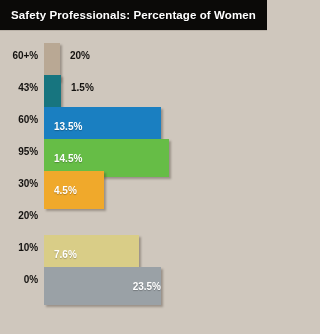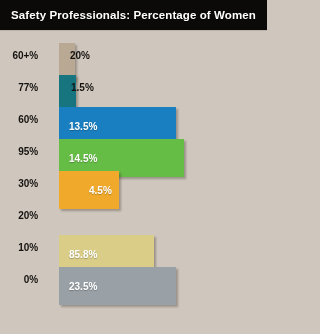--- a/index.html
+++ b/index.html
@@ -73,21 +73,21 @@
     white-space: nowrap;
     letter-spacing: -0.1px;
   }
   .bar-wrap {
     position: relative;
     flex: 1 1 auto;
     height: 32px;
   }
   .bar {
     position: absolute;
-    left: 15px;
+    left: 0;
     top: 4px;
     height: 38px;
     box-shadow: 2px 2px 2px rgba(60,50,40,0.35);
     display: flex;
     align-items: center;
     box-sizing: border-box;
   }
   .bar-value-inside {
     color: #ffffff;
     font-size: 10px;
@@ -122,21 +122,21 @@
 
       <div class="bar-row">
         <div class="cat-label">60+%</div>
         <div class="bar-wrap">
           <div class="bar" style="width:16px;background:#b9a894;"></div>
           <div class="bar-value-outside" style="left:26px;">20%</div>
         </div>
       </div>
 
       <div class="bar-row">
-        <div class="cat-label">77%</div>
+        <div class="cat-label">43%</div>
         <div class="bar-wrap">
           <div class="bar" style="width:17px;background:#17757f;"></div>
           <div class="bar-value-outside" style="left:27px;">1.5%</div>
         </div>
       </div>
 
       <div class="bar-row">
         <div class="cat-label">60%</div>
         <div class="bar-wrap">
           <div class="bar" style="width:117px;background:#1a7fc1;">
@@ -150,43 +150,43 @@
         <div class="bar-wrap">
           <div class="bar" style="width:125px;background:#66bd46;">
             <span class="bar-value-inside">14.5%</span>
           </div>
         </div>
       </div>
 
       <div class="bar-row">
         <div class="cat-label">30%</div>
         <div class="bar-wrap">
-          <div class="bar" style="width:60px;background:#f0a92b;padding-left:20px;">
+          <div class="bar" style="width:60px;background:#f0a92b;">
             <span class="bar-value-inside">4.5%</span>
           </div>
         </div>
       </div>
 
       <div class="bar-row">
         <div class="cat-label">20%</div>
       </div>
 
       <div class="bar-row">
         <div class="cat-label">10%</div>
         <div class="bar-wrap">
           <div class="bar" style="width:95px;background:#d9cd87;">
-            <span class="bar-value-inside">85.8%</span>
+            <span class="bar-value-inside">7.6%</span>
           </div>
         </div>
       </div>
 
       <div class="bar-row">
         <div class="cat-label">0%</div>
         <div class="bar-wrap">
-          <div class="bar" style="width:117px;background:#9aa1a6;">
+          <div class="bar" style="width:117px;background:#9aa1a6;justify-content:flex-end;">
             <span class="bar-value-inside">23.5%</span>
           </div>
         </div>
       </div>
 
     </div>
   </div>
 </div>
 
 </body></html>

